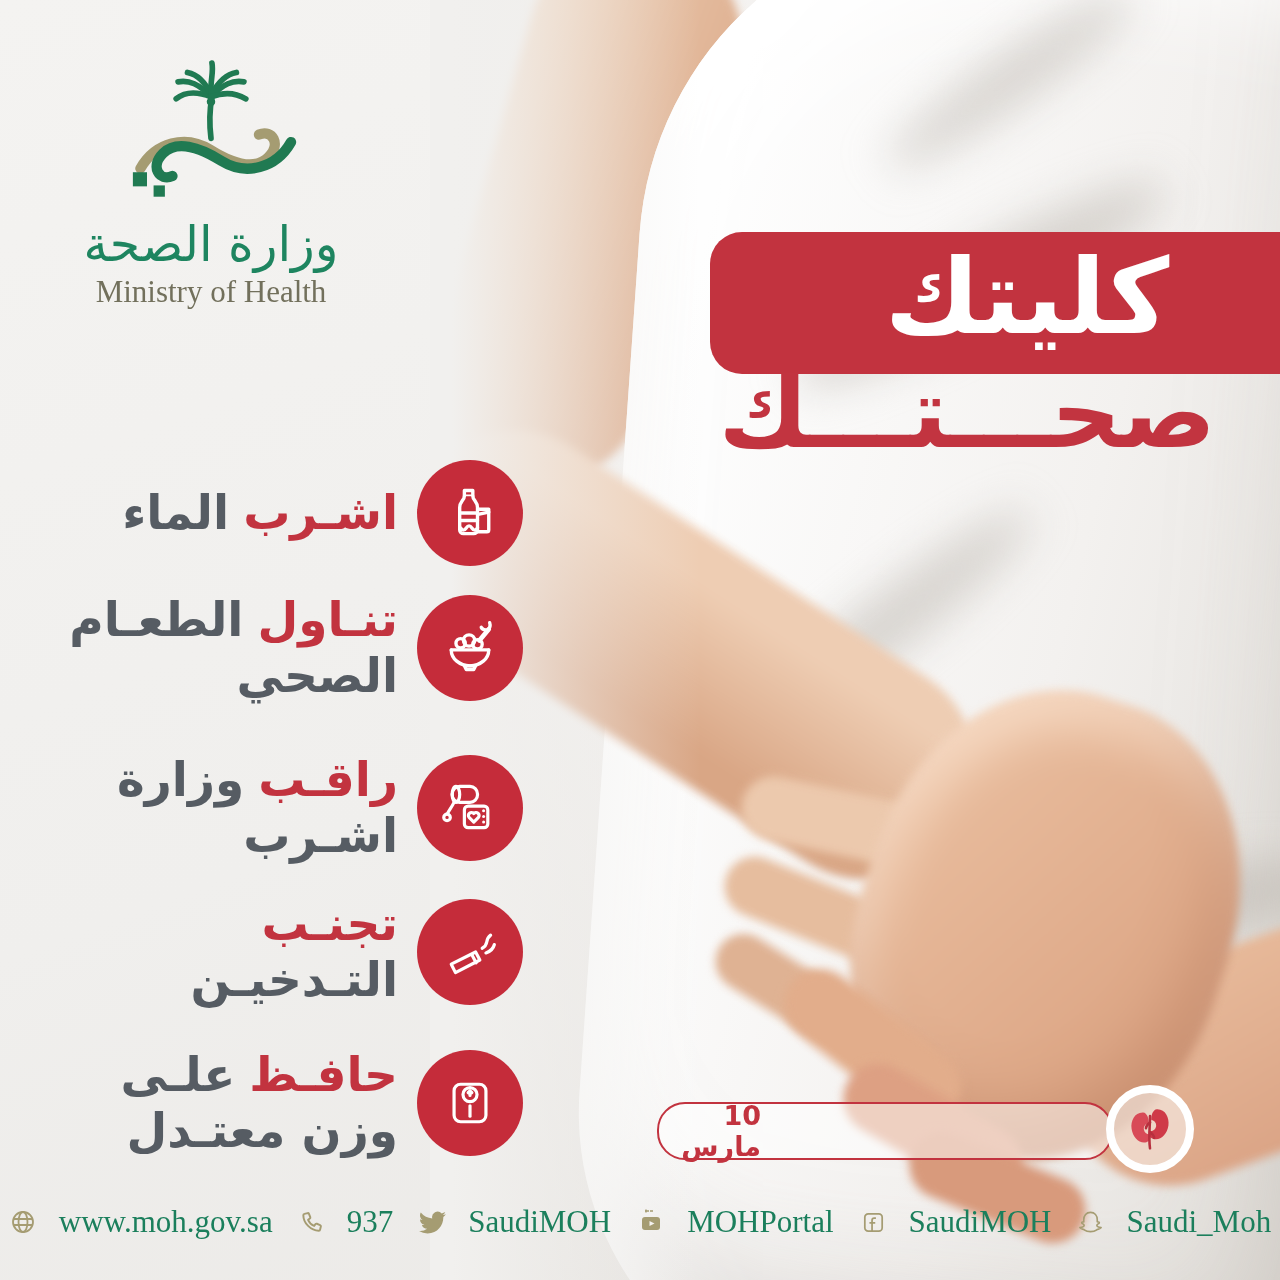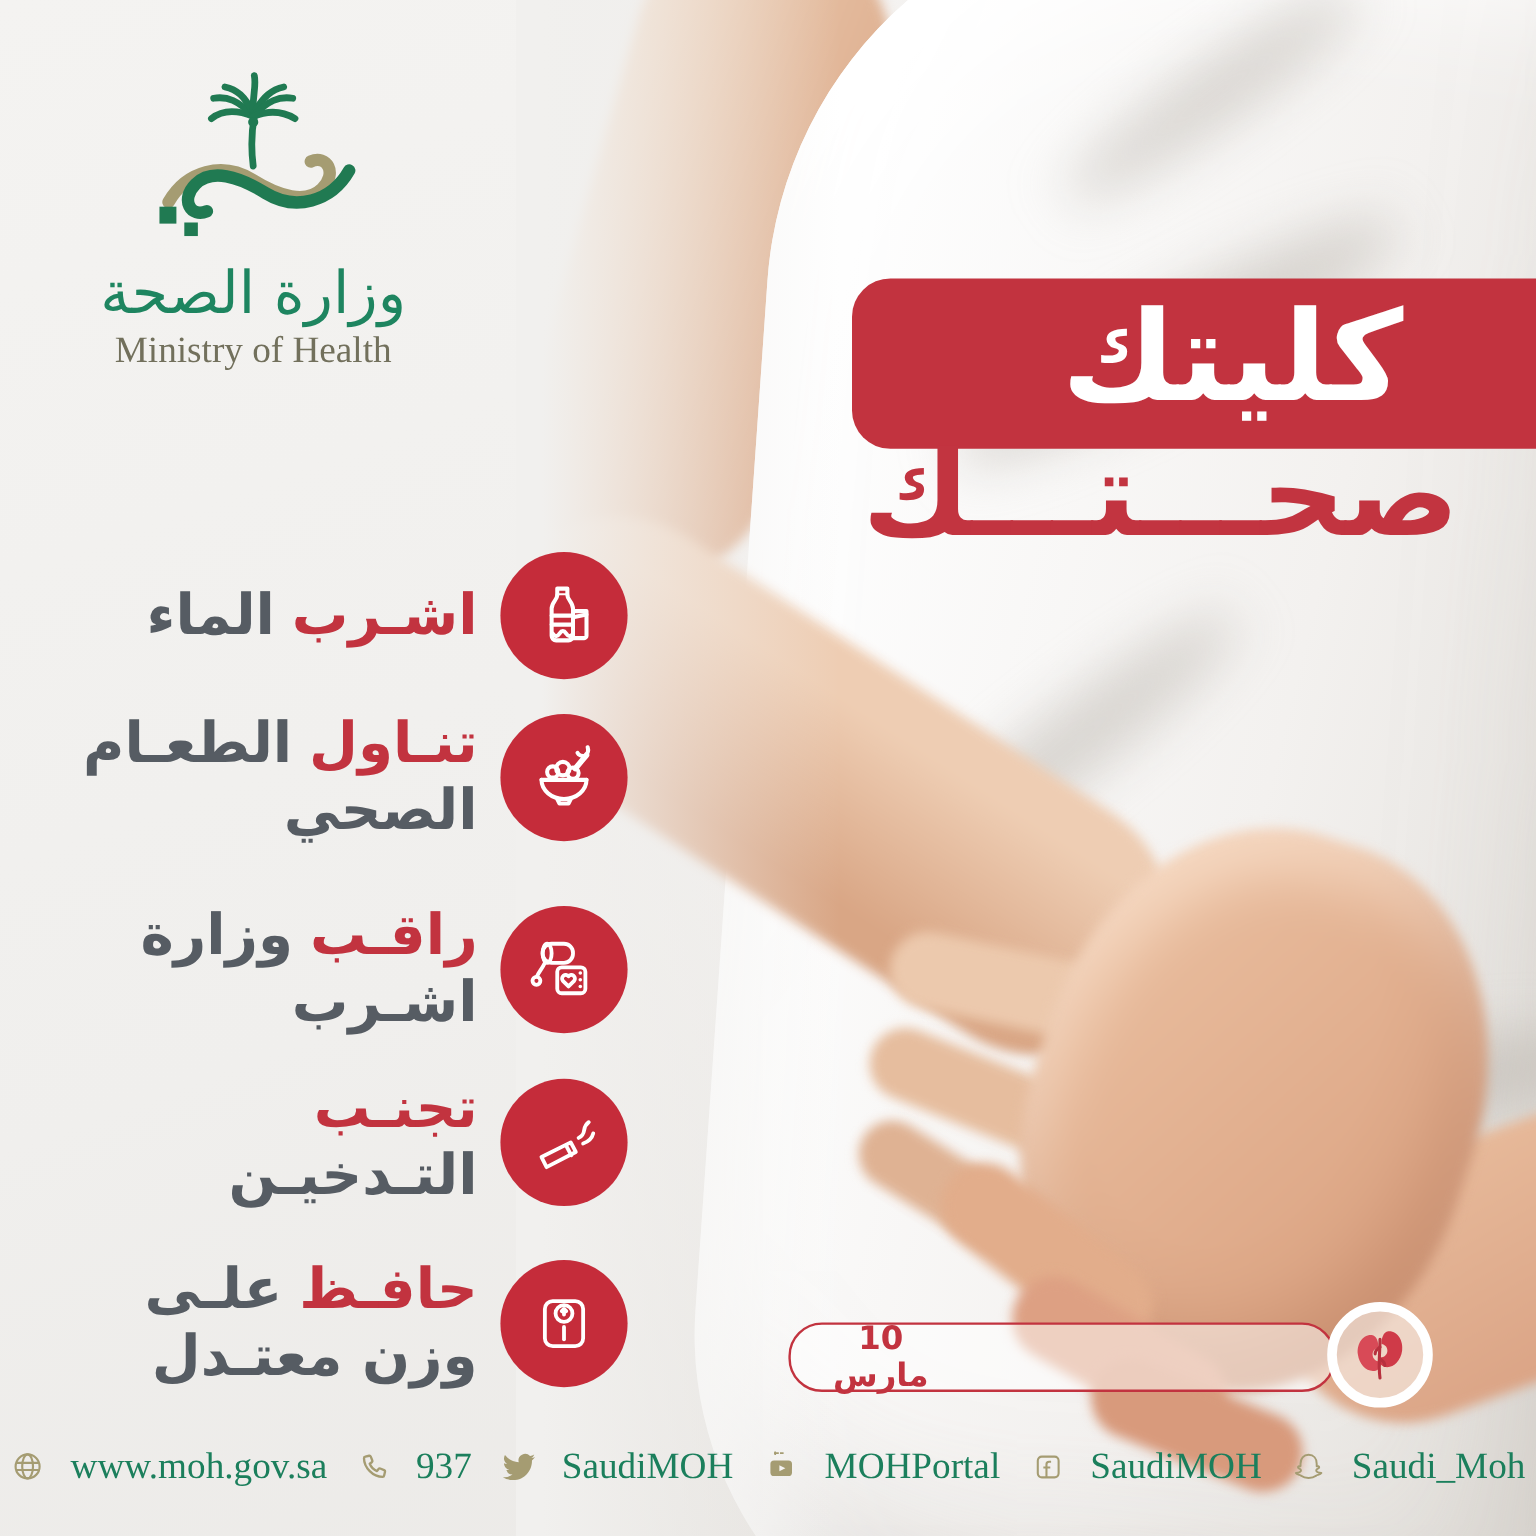--- a/index.html
+++ b/index.html
@@ -55,21 +55,21 @@
     display:flex;align-items:center;justify-content:center;}
   .tip-text{display:flex;flex-direction:column;align-items:flex-start;gap:3px;white-space:nowrap;}
   .tip-l1{display:flex;gap:14px;font-size:47px;font-weight:bold;color:#565c63;line-height:1.12;}
   .tip-l1 .red{color:#c2333f;}
   .tip-l2{font-size:47px;font-weight:bold;color:#565c63;line-height:1.12;}
   .tip-l2:empty{display:none;}
   
   .banner{position:absolute;left:657px;top:1099px;width:560px;height:62px;z-index:2;}
   .banner-outline{position:absolute;left:0;top:3px;width:452px;height:54px;border:2.5px solid #c2333f;
     border-radius:28px;background:rgba(255,255,255,.5);display:flex;align-items:center;}
-  .banner-date{width:102px;text-align:center;color:#c2333f;font-size:27px;font-weight:bold;direction:rtl;padding-left:24px;}
+  .banner-date{width:102px;text-align:right;color:#c2333f;font-size:27px;font-weight:bold;direction:rtl;}
   .banner-solid{position:absolute;left:99px;top:0;width:362px;height:60px;background:#c2333f;border-radius:30px;
     display:flex;align-items:center;justify-content:center;}
   .banner-solid span{color:#fff;font-size:31px;font-weight:bold;direction:rtl;padding-left:28px;}
   .banner-circle{position:absolute;left:449px;top:-14px;width:88px;height:88px;border-radius:50%;
     border:8px solid #ffffff;background:rgba(250,247,245,.55);box-sizing:border-box;
     display:flex;align-items:center;justify-content:center;}
   
   .footer{position:absolute;left:0;right:0;top:1194px;height:56px;display:flex;align-items:center;
     justify-content:center;z-index:2;}
   .f-item{display:flex;align-items:center;gap:22px;margin:0 11px;

